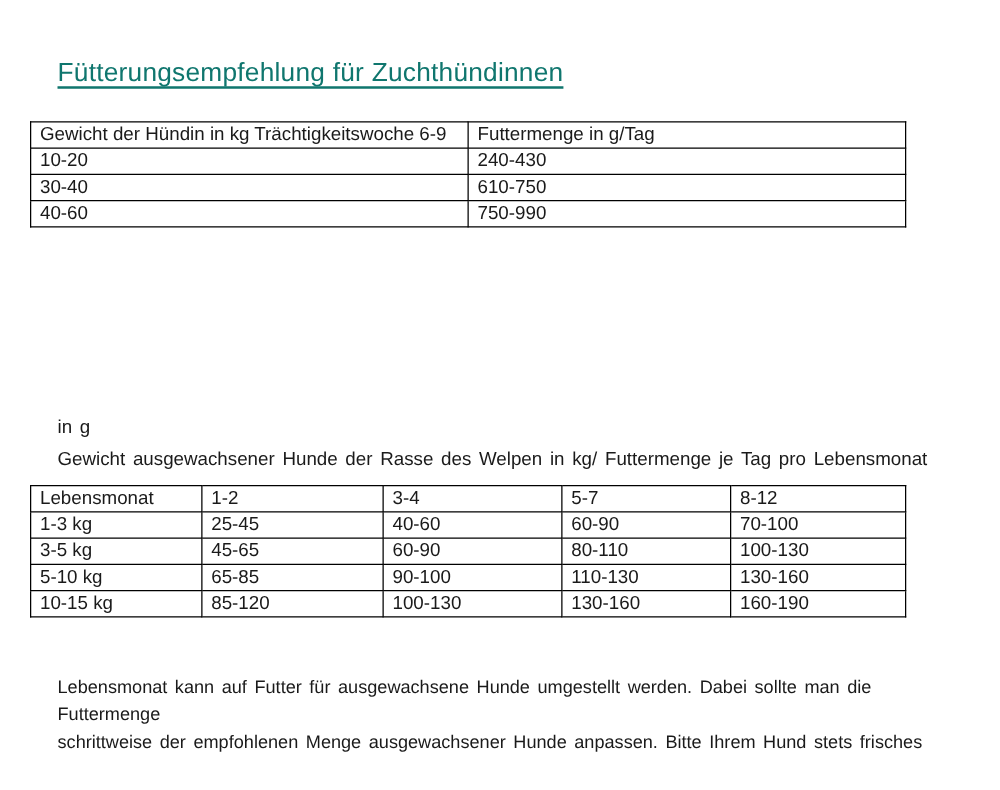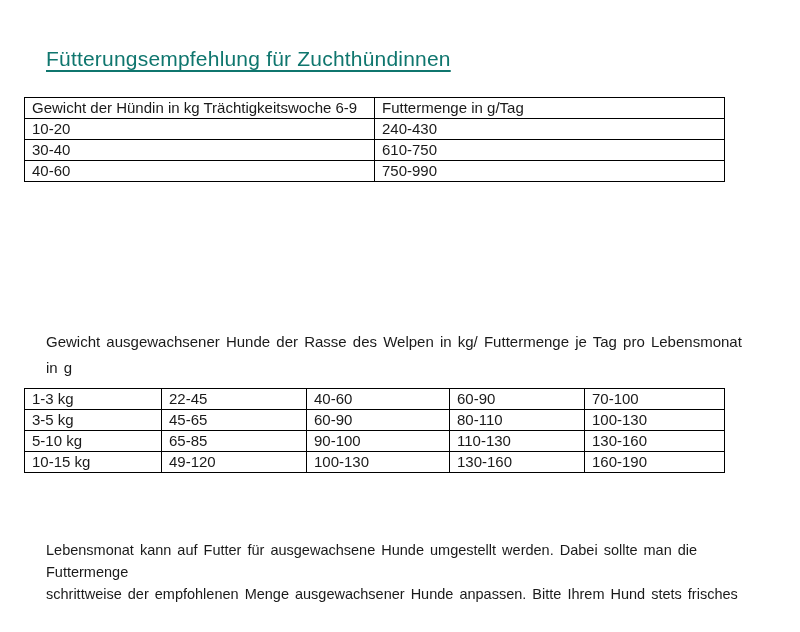--- a/index.html
+++ b/index.html
@@ -90,57 +90,64 @@
       </tr>
       <tr>
         <td>40-60</td>
         <td>750-990</td>
       </tr>
     </tbody>
   </table>
 
 
   <div class="para" id="subtitle-puppies">
+    <div class="line">in g</div>
     <div class="line">Gewicht ausgewachsener Hunde der Rasse des Welpen in kg/ Futtermenge je Tag pro Lebensmonat</div>
-    <div class="line">in g</div>
   </div>
 
   <table class="doc-table" id="table-puppies">
     <colgroup>
       <col style="width:137px">
         <col style="width:145px">
         <col style="width:143px">
         <col style="width:135px">
         <col style="width:140px">
     </colgroup>
     <tbody>
       <tr>
+        <td>Lebensmonat</td>
+        <td>1-2</td>
+        <td>3-4</td>
+        <td>5-7</td>
+        <td>8-12</td>
+      </tr>
+      <tr>
         <td>1-3 kg</td>
-        <td>22-45</td>
+        <td>25-45</td>
         <td>40-60</td>
         <td>60-90</td>
         <td>70-100</td>
       </tr>
       <tr>
         <td>3-5 kg</td>
         <td>45-65</td>
         <td>60-90</td>
         <td>80-110</td>
         <td>100-130</td>
       </tr>
       <tr>
         <td>5-10 kg</td>
         <td>65-85</td>
         <td>90-100</td>
         <td>110-130</td>
         <td>130-160</td>
       </tr>
       <tr>
         <td>10-15 kg</td>
-        <td>49-120</td>
+        <td>85-120</td>
         <td>100-130</td>
         <td>130-160</td>
         <td>160-190</td>
       </tr>
     </tbody>
   </table>
 
   <div class="para" id="footer-note">
     <div class="line">Lebensmonat kann auf Futter für ausgewachsene Hunde umgestellt werden. Dabei sollte man die Futtermenge</div>
     <div class="line">schrittweise der empfohlenen Menge ausgewachsener Hunde anpassen. Bitte Ihrem Hund stets frisches</div>

